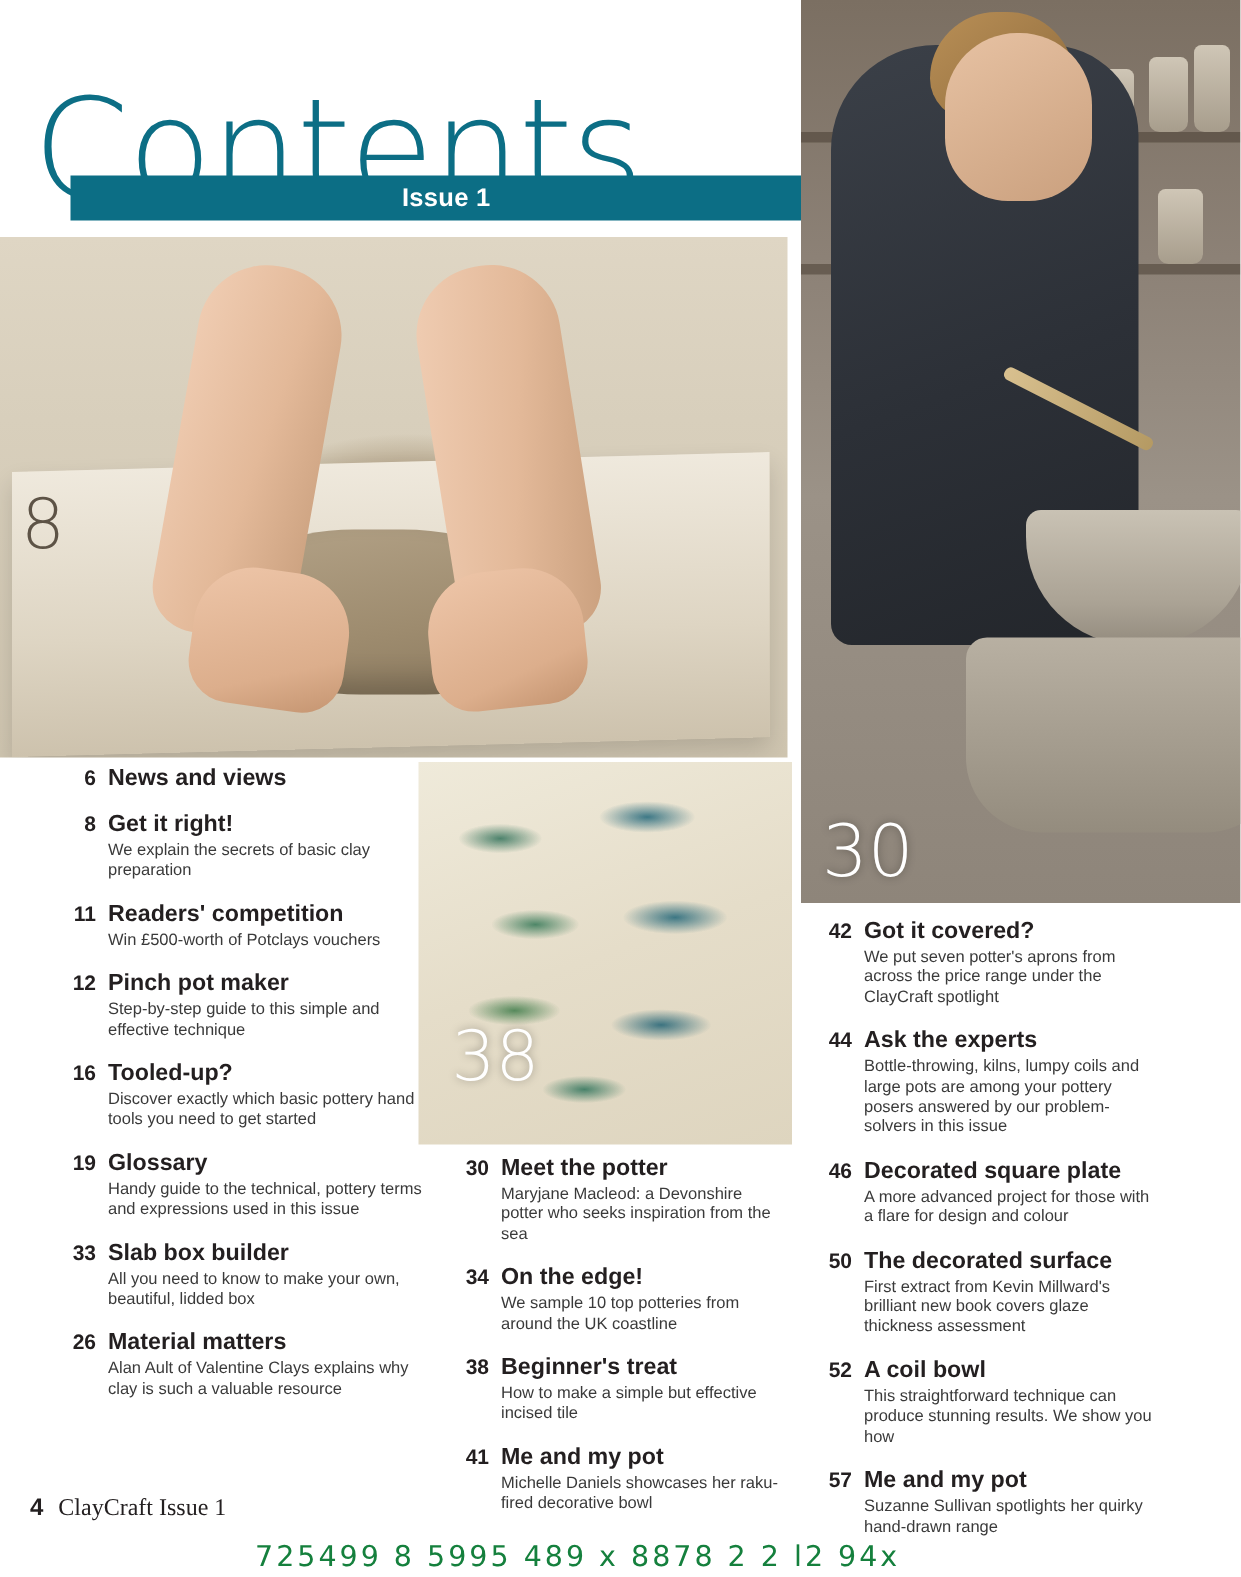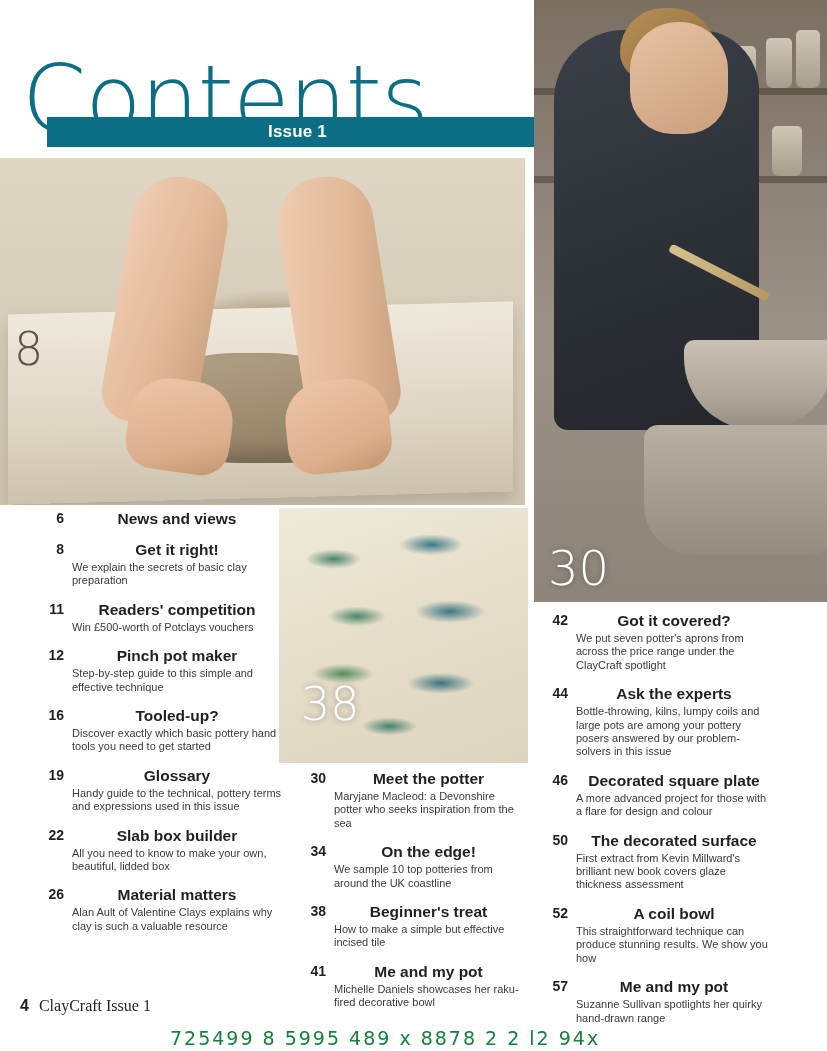--- a/index.html
+++ b/index.html
@@ -238,21 +238,20 @@
     text-align: right;
     font-size: 14px;
     font-weight: bold;
     color: #231f20;
   }
   .entry .ttl {
     font-size: 15.5px;
     font-weight: bold;
     line-height: 18px;
     color: #231f20;
-    text-align: center;
   }
   .entry .desc {
     font-size: 11px;
     line-height: 13.4px;
     margin-top: 2px;
     color: #3a3a3a;
   }
 
   
   .footer {
@@ -343,21 +342,21 @@
     <span class="pg">16</span>
     <div class="ttl">Tooled-up?</div>
     <div class="desc">Discover exactly which basic pottery hand tools you need to get started</div>
   </div>
   <div class="entry">
     <span class="pg">19</span>
     <div class="ttl">Glossary</div>
     <div class="desc">Handy guide to the technical, pottery terms and expressions used in this issue</div>
   </div>
   <div class="entry">
-    <span class="pg">22</span>
+    <span class="pg">33</span>
     <div class="ttl">Slab box builder</div>
     <div class="desc">All you need to know to make your own, beautiful, lidded box</div>
   </div>
   <div class="entry">
     <span class="pg">26</span>
     <div class="ttl">Material matters</div>
     <div class="desc">Alan Ault of Valentine Clays explains why clay is such a valuable resource</div>
   </div>
 </div>
 

